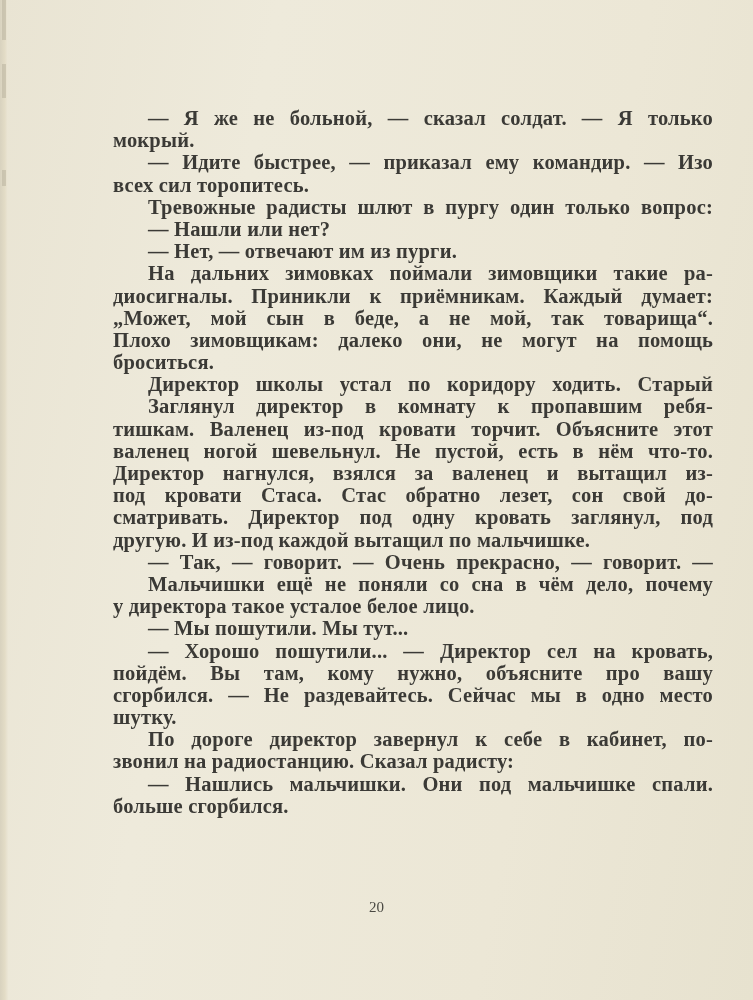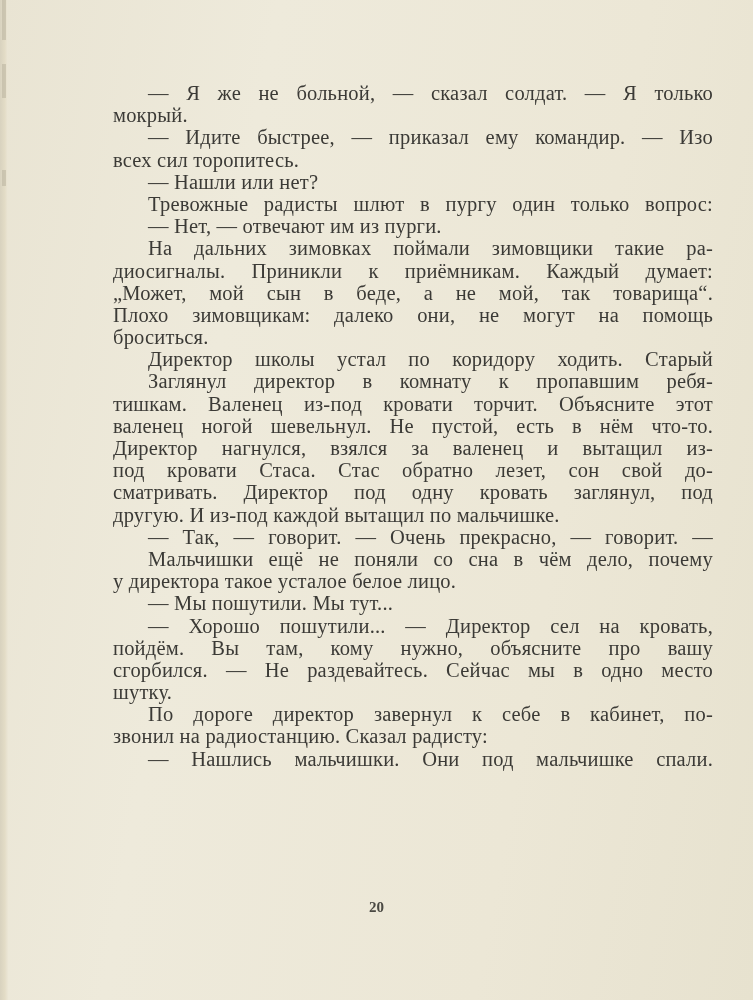--- a/index.html
+++ b/index.html
@@ -14,55 +14,56 @@
     background: linear-gradient(100deg, #e9e4d3 0%, #eeeadb 30%, #ece7d6 70%, #e7e2cf 100%);
   }
   .binding-edge {
     position: absolute; left: 0; top: 0; width: 8px; height: 1000px;
     background: linear-gradient(90deg, #d8d2bf 0%, #e3dcc6 60%, #ebe6d6 100%);
   }
   .binding-mark {
     position: absolute; left: 2px; width: 4px; background: #bdb6a2; opacity: .6;
   }
   .text-block {
-    position: absolute; left: 113px; top: 82px; width: 600px;
+    position: absolute; left: 113px; top: 107px; width: 600px;
     color: #3b3a36;
     font-size: 20.5px;
     line-height: 22.2px;
     letter-spacing: 0.2px;
+    font-weight: bold;
   }
   .line {
     display: block; white-space: nowrap;
     text-align: justify; text-align-last: justify;
     height: 22.2px;
   }
   .line.indent { padding-left: 35px; }
   .line.last { text-align-last: left; }
   .page-number {
     position: absolute; left: 0; width: 753px; top: 899px;
-    text-align: center; font-size: 15px; color: #4a4943; font-weight: bold;
+    text-align: center; font-size: 15px; color: #4a4943;
   }
 </style>
 </head>
 <body>
 
 <div class="page">
   <div class="binding-edge">
     <div class="binding-mark" style="top:0;height:40px"></div>
     <div class="binding-mark" style="top:64px;height:34px"></div>
     <div class="binding-mark" style="top:170px;height:16px"></div>
   </div>
 
   <div class="text-block" id="text-block">
       <span class="line indent">— Я же не больной, — сказал солдат. — Я только</span>
       <span class="line last">мокрый.</span>
       <span class="line indent">— Идите быстрее, — приказал ему командир. — Изо</span>
       <span class="line last">всех сил торопитесь.</span>
+      <span class="line indent">Тревожные радисты шлют в пургу один только вопрос:</span>
       <span class="line indent last">— Нашли или нет?</span>
-      <span class="line indent">Тревожные радисты шлют в пургу один только вопрос:</span>
       <span class="line indent last">— Нет, — отвечают им из пурги.</span>
       <span class="line indent">На дальних зимовках поймали зимовщики такие ра-</span>
       <span class="line">диосигналы. Приникли к приёмникам. Каждый думает:</span>
       <span class="line">„Может, мой сын в беде, а не мой, так товарища“.</span>
       <span class="line">Плохо зимовщикам: далеко они, не могут на помощь</span>
       <span class="line last">броситься.</span>
       <span class="line indent">Директор школы устал по коридору ходить. Старый</span>
       <span class="line indent">Заглянул директор в комнату к пропавшим ребя-</span>
       <span class="line">тишкам. Валенец из-под кровати торчит. Объясните этот</span>
       <span class="line">валенец ногой шевельнул. Не пустой, есть в нём что-то.</span>
@@ -74,16 +75,17 @@
       <span class="line indent">Мальчишки ещё не поняли со сна в чём дело, почему</span>
       <span class="line last">у директора такое усталое белое лицо.</span>
       <span class="line indent last">— Мы пошутили. Мы тут...</span>
       <span class="line indent">— Хорошо пошутили... — Директор сел на кровать,</span>
       <span class="line">пойдём. Вы там, кому нужно, объясните про вашу</span>
       <span class="line">сгорбился. — Не раздевайтесь. Сейчас мы в одно место</span>
       <span class="line last">шутку.</span>
       <span class="line indent">По дороге директор завернул к себе в кабинет, по-</span>
       <span class="line last">звонил на радиостанцию. Сказал радисту:</span>
       <span class="line indent">— Нашлись мальчишки. Они под мальчишке спали.</span>
+      <span class="line last">больше сгорбился.</span>
     </div>
 
   <div class="page-number">20</div>
 </div>
 
 </body></html>

